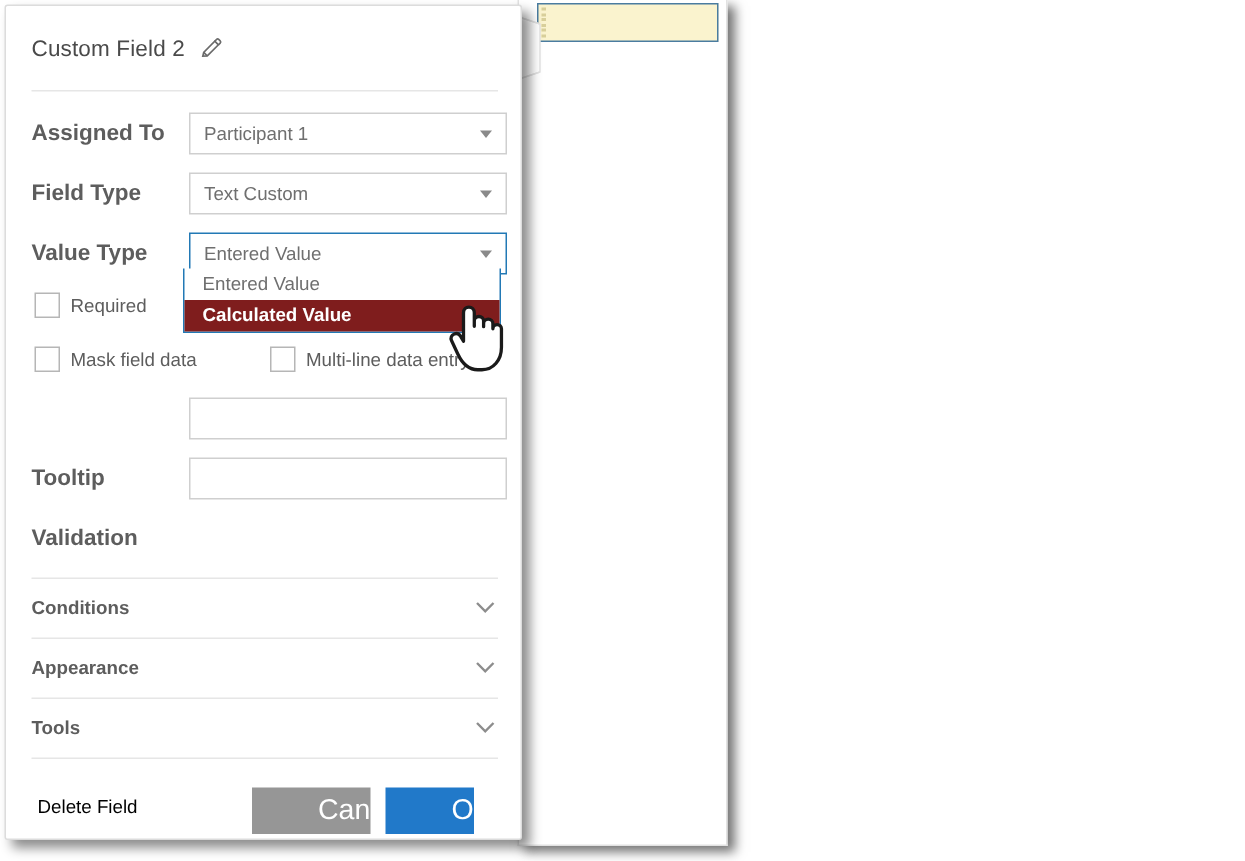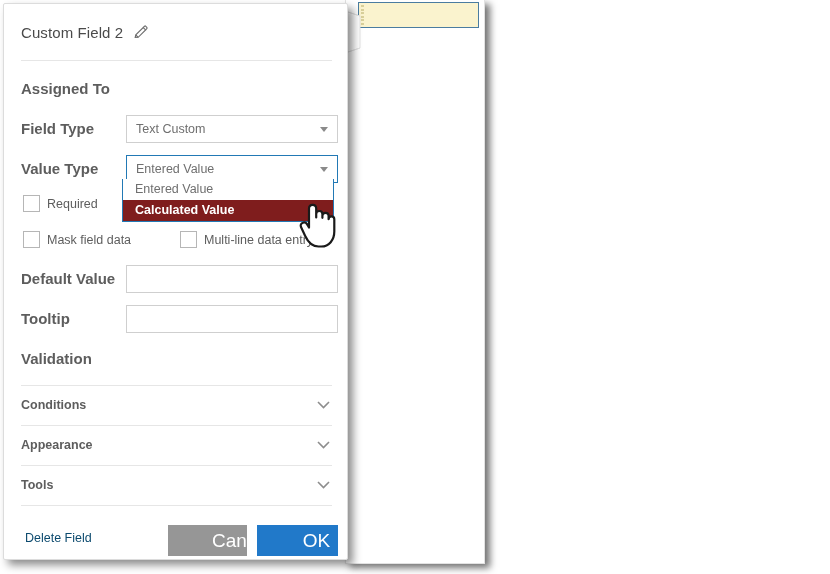--- a/index.html
+++ b/index.html
@@ -248,42 +248,42 @@
     width: 13px;
     height: 8px;
   }
 
   
   #delete-field {
     position: absolute;
     left: 21px;
     top: 527px;
     font-size: 12.5px;
-    color: #0c4a6e;
+    color: #000000;
     cursor: pointer;
   }
   .btn {
     position: absolute;
     top: 521px;
     height: 31px;
     border: none;
     font-size: 19px;
     color: #ffffff;
     cursor: pointer;
     font-family: "Liberation Sans", sans-serif;
     padding-left: 44px;
   }
   #cancel-button {
     left: 164px;
     width: 79px;
     background: #969696;
   }
   #ok-button {
     left: 253px;
-    width: 81px;
+    width: 59px;
     background: #2179c9;
   }
 
   
   #hand-cursor {
     position: absolute;
     left: 296px;
     top: 200px;
     width: 42px;
     height: 50px;
@@ -321,20 +321,24 @@
         <path d="M3.2,13.4 L3.8,10.9 L11.2,3.5 L13.6,5.9 L6.2,13.3 Z" fill="none" stroke="#6b6b6b" stroke-width="1.1"></path>
         <path d="M11.2,3.5 L12.4,2.3 C12.8,1.9 13.4,1.9 13.8,2.3 L14.8,3.3 C15.2,3.7 15.2,4.3 14.8,4.7 L13.6,5.9" fill="none" stroke="#6b6b6b" stroke-width="1.1"></path>
         <path d="M3.8,10.9 L6.2,13.3" fill="none" stroke="#6b6b6b" stroke-width="1.1"></path>
       </svg>
     </span>
   </div>
   <div class="hr" style="top:56px;"></div>
 
   <div class="row" style="top:71px;">
     <span class="row-label">Assigned To</span>
+    <div class="control">
+      <span class="val">Participant 1</span>
+      <span class="caret"></span>
+    </div>
   </div>
 
   <div class="row" style="top:111px;">
     <span class="row-label">Field Type</span>
     <div class="control">
       <span class="val">Text Custom</span>
       <span class="caret"></span>
     </div>
   </div>
 
@@ -352,21 +356,20 @@
   </div>
 
   <div class="chk-row" style="top:227px;">
     <span class="chk" style="left:19px;"></span>
     <span class="chk-label" style="left:43px;">Mask field data</span>
     <span class="chk" style="left:176px;"></span>
     <span class="chk-label" style="left:200px;">Multi-line data entry</span>
   </div>
 
   <div class="row" style="top:261px;">
-    <span class="row-label">Default Value</span>
     <input class="textbox" type="text" style="padding-left: 9px; font-size: 12.5px; color: rgb(111, 111, 111); outline: none; font-family: &quot;Liberation Sans&quot;, sans-serif;" value="">
   </div>
 
   <div class="row" style="top:301px;">
     <span class="row-label">Tooltip</span>
     <input class="textbox" type="text" style="padding-left: 9px; font-size: 12.5px; color: rgb(111, 111, 111); outline: none; font-family: &quot;Liberation Sans&quot;, sans-serif;" value="">
   </div>
 
   <div class="row" style="top:341px;">
     <span class="row-label">Validation</span>

